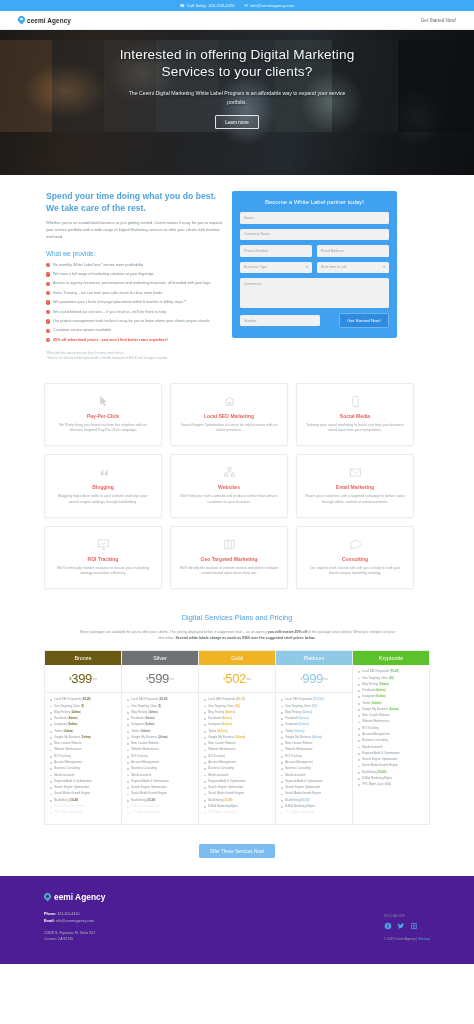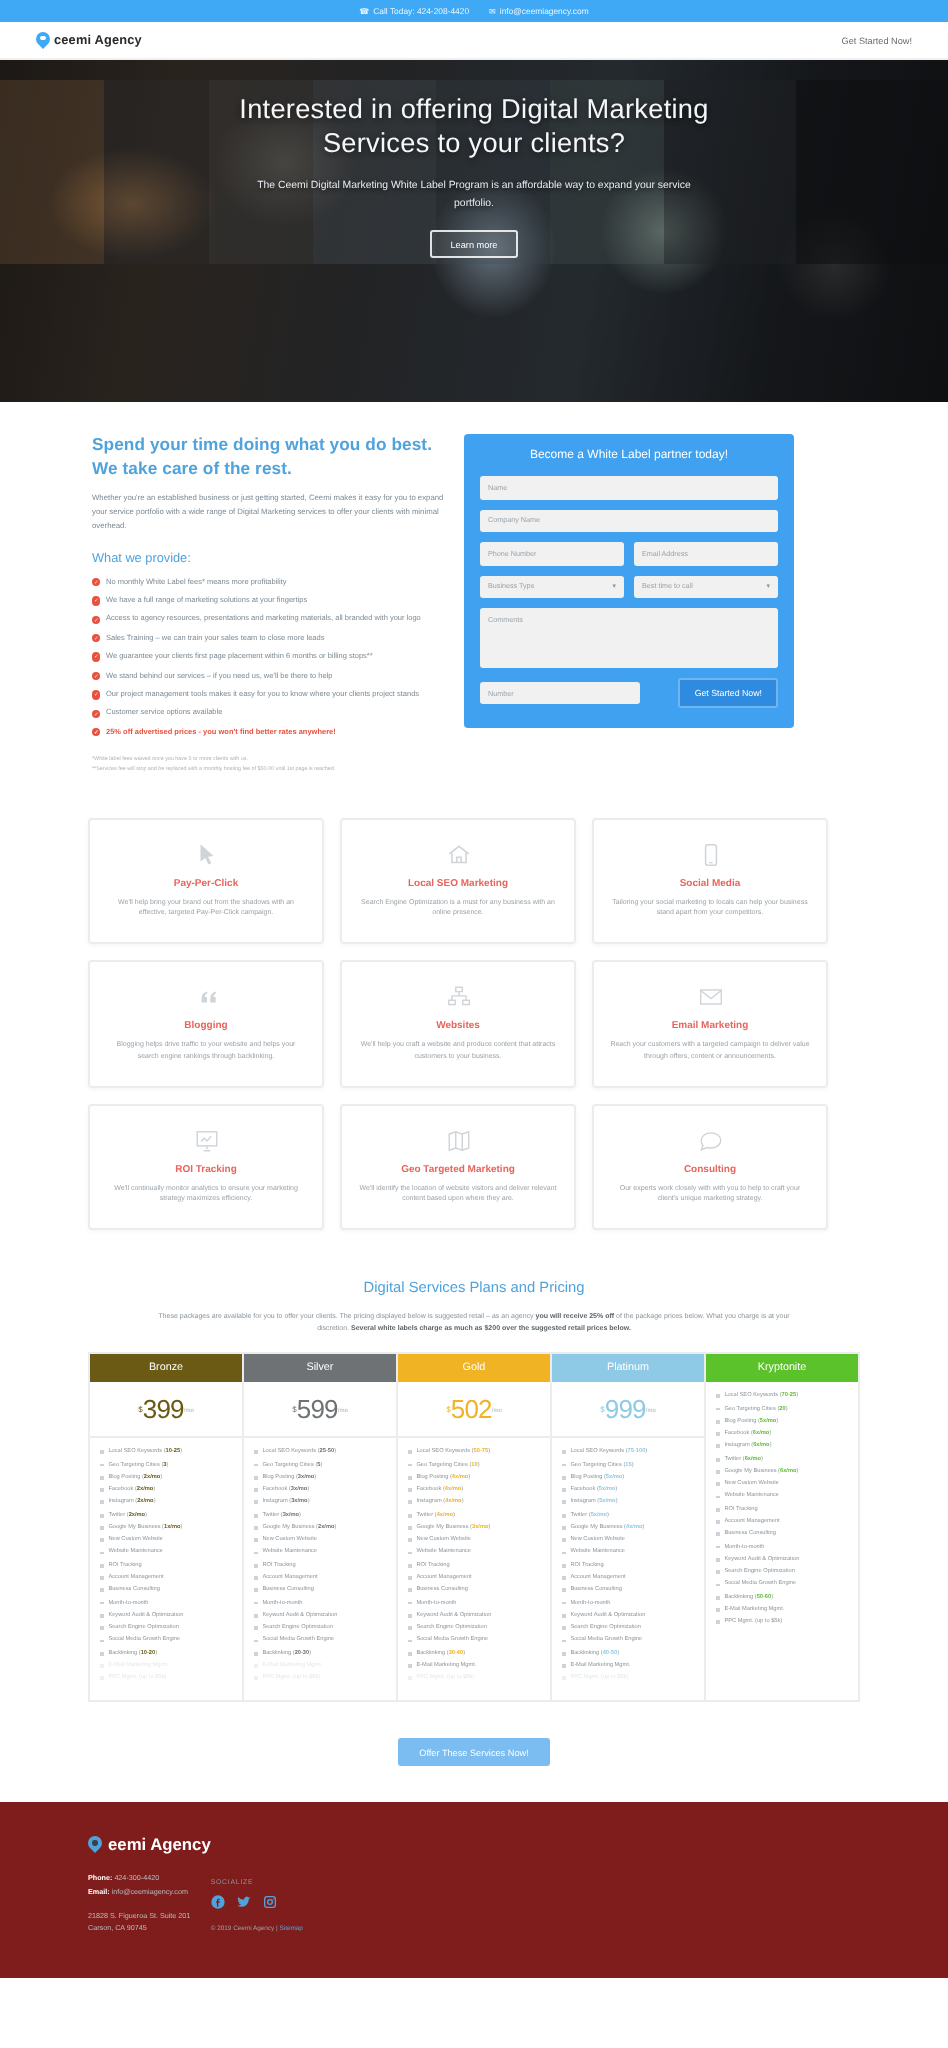--- a/index.html
+++ b/index.html
@@ -47,21 +47,21 @@
   .pin::after {
     content: ""; position: absolute; left: 2.4px; top: 2.1px;
     width: 2.4px; height: 2.4px; border-radius: 50%; background: #fff;
   }
   .brand-name { font-size: 6.4px; font-weight: bold; color: #2b2b2b; letter-spacing: .1px; }
   .nav-cta { font-size: 4.6px; color: #6a6a6a; }
 
   
   .hero {
     position: relative;
-    height: 171px;
+    height: 145px;
     overflow: hidden;
     background: #1a1510;
   }
   .hero-bg {
     position: absolute; inset: 0;
     background:
       radial-gradient(ellipse 60px 40px at 14% 42%, #c98a4a 0%, rgba(90,55,30,0) 70%),
       radial-gradient(ellipse 50px 45px at 30% 30%, #6a6257 0%, rgba(40,38,34,0) 72%),
       radial-gradient(ellipse 45px 50px at 52% 55%, #9fb4c4 0%, rgba(40,48,56,0) 70%),
       radial-gradient(ellipse 44px 44px at 70% 50%, #8fa59b 0%, rgba(30,40,36,0) 72%),
@@ -217,21 +217,21 @@
   .pfeat li.off { color: #e3e7ea; }
   .pfeat li.off::before { background: #eef0f2; }
   .pfeat .hl { font-weight: bold; }
   .offer-wrap { text-align: center; padding: 14px 0 18px; }
   .offer-btn {
     display: inline-block; background: #7bbdf0; color: #fff;
     font-size: 4.6px; padding: 4.5px 11px; border-radius: 1.5px;
   }
 
   
-  .footer { background: #7f1d1d; padding: 16px 44px 22px; display: flex; justify-content: flex-start; }
+  .footer { background: #4c1d95; padding: 16px 44px 22px; display: flex; justify-content: space-between; }
   .f-brand { display: flex; align-items: center; gap: 3px; margin-bottom: 9px; }
   .f-brand .pin::before { background: #4fa3dd; }
   .f-brand .pin::after { background: #3c4043; }
   .f-name { font-size: 8.4px; font-weight: bold; color: #fff; }
   .f-line { font-size: 3.6px; color: #b6bcc0; line-height: 1.9; }
   .f-line b { color: #fff; }
   .f-addr { margin-top: 5px; font-size: 3.6px; color: #b6bcc0; line-height: 1.75; }
   .f-right { text-align: left; padding-top: 22px; }
   .f-soc-label { font-size: 3.4px; color: #8d9498; letter-spacing: .4px; margin-bottom: 4px; }
   .socials { display: flex; gap: 5px; margin-bottom: 7px; }

